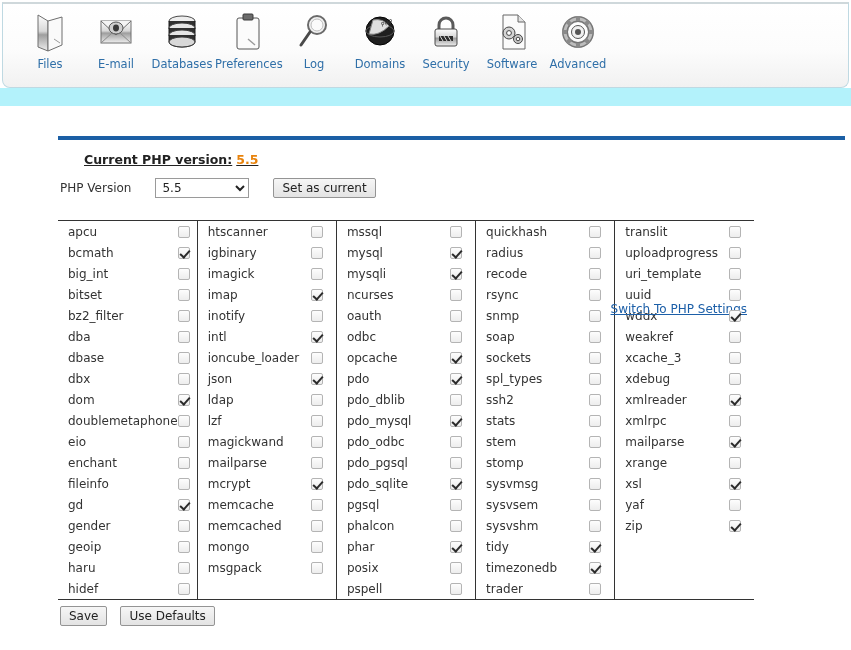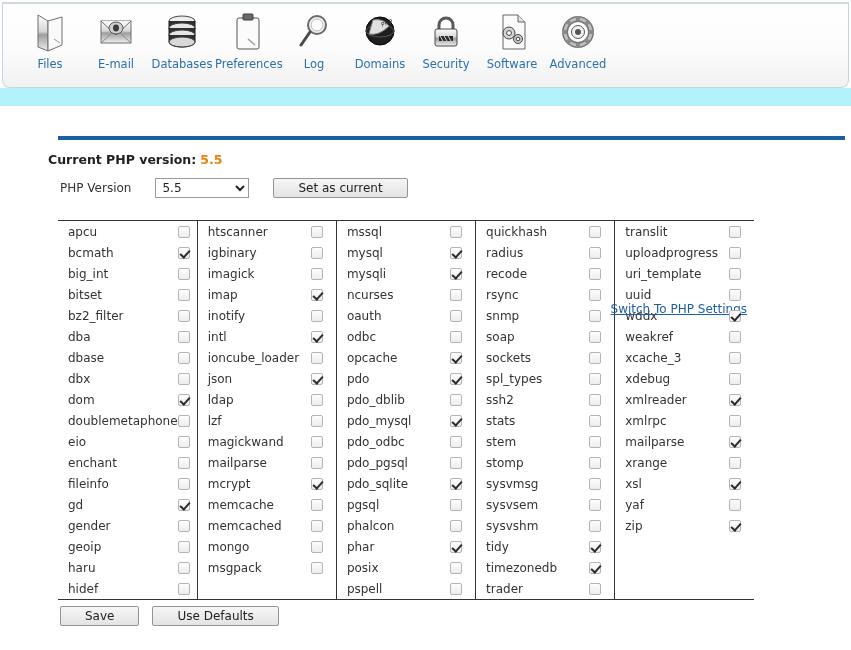--- a/index.html
+++ b/index.html
@@ -64,24 +64,25 @@
   #content {
     padding: 0 0 0 0;
     position: relative;
   }
   #blue-rule {
     height: 4px;
     background: #1b5fa5;
     margin: 30px 6px 0 58px;
   }
   #phpver-line {
-    margin: 12px 0 0 48px;
+    margin: 12px 0 0 84px;
     font-size: 12.5px;
     font-weight: bold;
     color: #222;
+    text-decoration: underline;
   }
   #phpver-line .val {
     color: #e8830c;
     font-weight: bold;
     margin-left: 4px;
   }
   #verrow {
     margin: 11px 0 0 60px;
     display: flex;
     align-items: center;
@@ -103,21 +104,21 @@
     color: #222;
     border-radius: 0;
   }
   button.btn {
     font-family: "DejaVu Sans", "Liberation Sans", sans-serif;
     font-size: 12px;
     color: #222;
     background: linear-gradient(to bottom, #f6f6f6, #e3e3e3);
     border: 1px solid #949494;
     border-radius: 2px;
-    padding: 2px 24px;
+    padding: 2px 8px;
     cursor: pointer;
   }
   #switch-link {
     position: absolute;
     right: 104px;
     top: 166px;
     font-size: 12px;
     color: #1c5fa8;
     text-decoration: underline;
     cursor: pointer;

